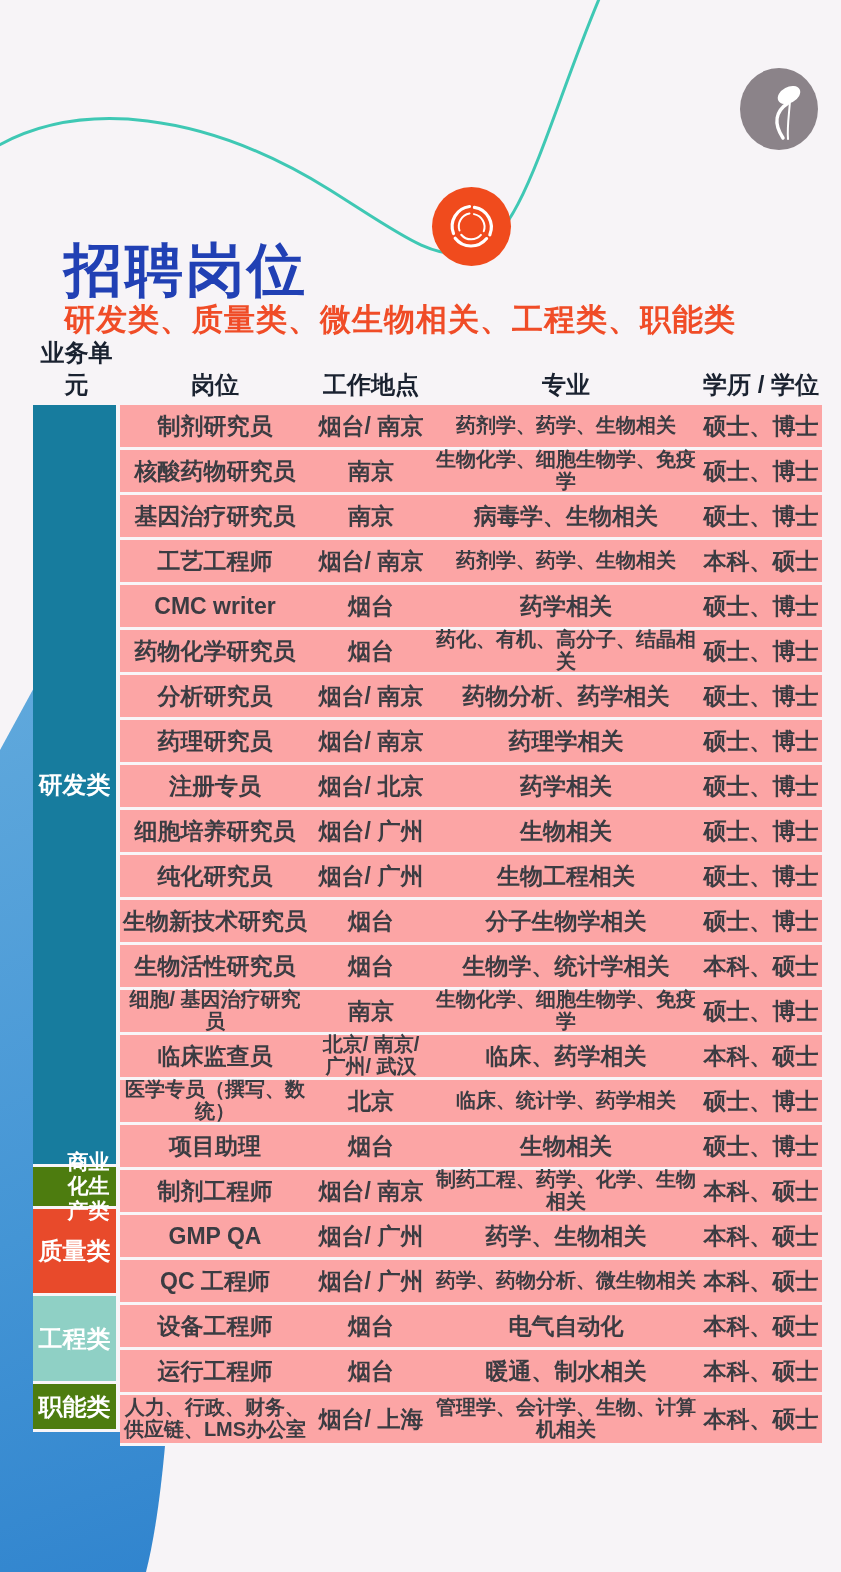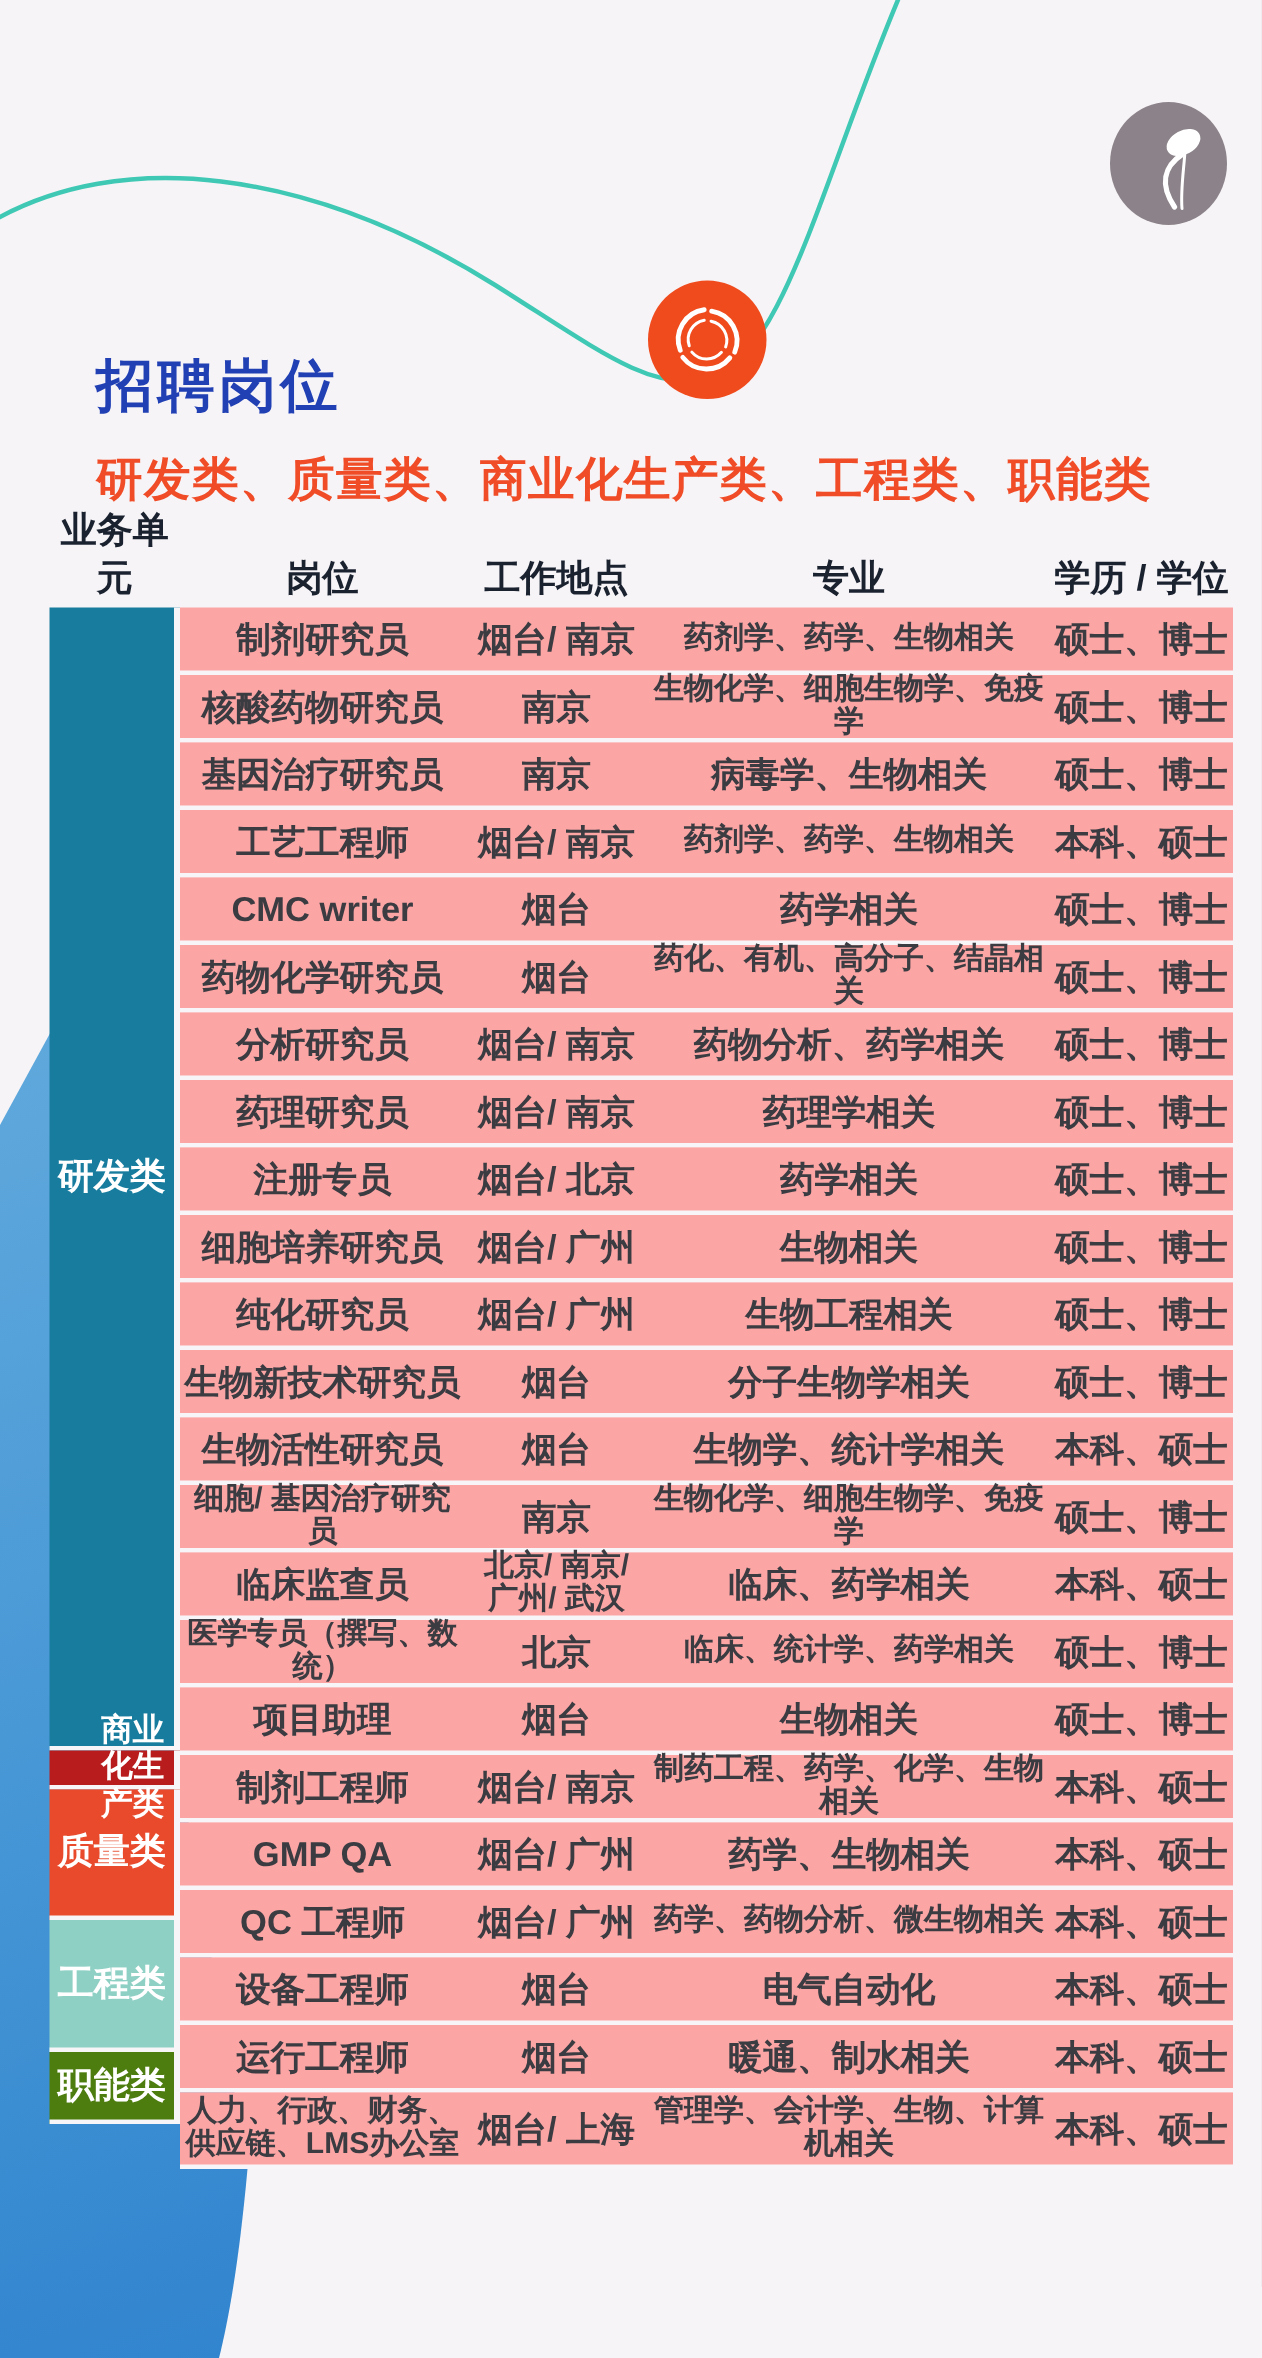--- a/index.html
+++ b/index.html
@@ -8,21 +8,21 @@
     background:#f7f4f7;
     font-family:"Liberation Sans","DejaVu Sans",sans-serif;
   }
   svg{display:block;}
   .deco-curve{position:absolute;left:0;top:0;z-index:1;}
   .blue-wedge{position:absolute;left:0;top:0;z-index:1;}
   .corner-logo{position:absolute;left:739px;top:67px;width:80px;height:84px;z-index:2;}
   .badge{position:absolute;left:432px;top:187px;width:79px;height:79px;border-radius:50%;
     background:#F04B1D;z-index:3;}
   .title{position:absolute;left:64px;top:232px;z-index:3;margin:0;
-    font-size:38px;font-weight:900;letter-spacing:3px;color:#2140B4;}
+    font-size:58px;font-weight:900;letter-spacing:3px;color:#2140B4;}
   .subtitle{position:absolute;left:64px;top:299px;z-index:3;
     font-size:31px;font-weight:700;letter-spacing:1px;color:#F04C27;}
   .table{position:absolute;left:33px;top:363px;width:789px;z-index:4;}
   .thead{display:flex;align-items:flex-end;height:38px;
     font-size:24px;font-weight:800;color:#1A2230;justify-content:flex-end;}
   .thead .hc{text-align:center;}
   .cats{position:absolute;left:0;top:42px;width:87px;}
   .cat{box-sizing:border-box;width:87px;border-right:4px solid #f8f5f8;border-bottom:3px solid #f8f5f8;
     display:flex;align-items:center;justify-content:center;text-align:center;
     color:#fff;font-size:24px;font-weight:800;line-height:1.15;}
@@ -80,33 +80,33 @@
         </g>
         <g transform="rotate(240)">
           <path d="M -18 7 A 20 20 0 0 1 -2 -20" stroke-width="3.2"></path>
           <path d="M -12 4 A 13 13 0 0 1 -2 -13" stroke-width="2"></path>
         </g>
       </g>
     </svg>
   </div>
 
   <h1 class="title">招聘岗位</h1>
-  <div class="subtitle">研发类、质量类、商业化生产类、工程类、职能类</div>
+  <div class="subtitle">研发类、质量类、微生物相关、工程类、职能类</div>
 
   <div class="table">
     <div class="thead">
       <div class="hc" style="width:87px">业务单元</div>
       <div class="hc" style="width:190px">岗位</div>
       <div class="hc" style="width:122px">工作地点</div>
       <div class="hc" style="width:268px">专业</div>
       <div class="hc" style="width:122px">学历 / 学位</div>
     </div>
     <div class="cats" id="cats">
         <div class="cat" style="background: rgb(23, 124, 158); color: rgb(255, 255, 255); height: 762px;">研发类</div>
-        <div class="cat small-label" style="background: #b91c1c; color: rgb(255, 255, 255); height: 26px; padding-left: 28px;">商业化生产类</div>
+        <div class="cat small-label" style="background: #4d7c0f; color: rgb(255, 255, 255); height: 42px; padding-left: 28px;">商业化生产类</div>
         <div class="cat" style="background: rgb(232, 74, 43); color: rgb(255, 255, 255); height: 87px;">质量类</div>
         <div class="cat" style="background: rgb(143, 208, 197); color: rgb(255, 255, 255); height: 88px;">工程类</div>
         <div class="cat" style="background: #4d7c0f; color: rgb(255, 255, 255); height: 48px;">职能类</div>
       </div>
     <div class="rows" id="rows">
         <div class="row">
           <div class="cell c-pos">制剂研究员</div>
           <div class="cell c-loc">烟台/ 南京</div>
           <div class="cell c-maj small">药剂学、药学、生物相关</div>
           <div class="cell c-deg">硕士、博士</div>

